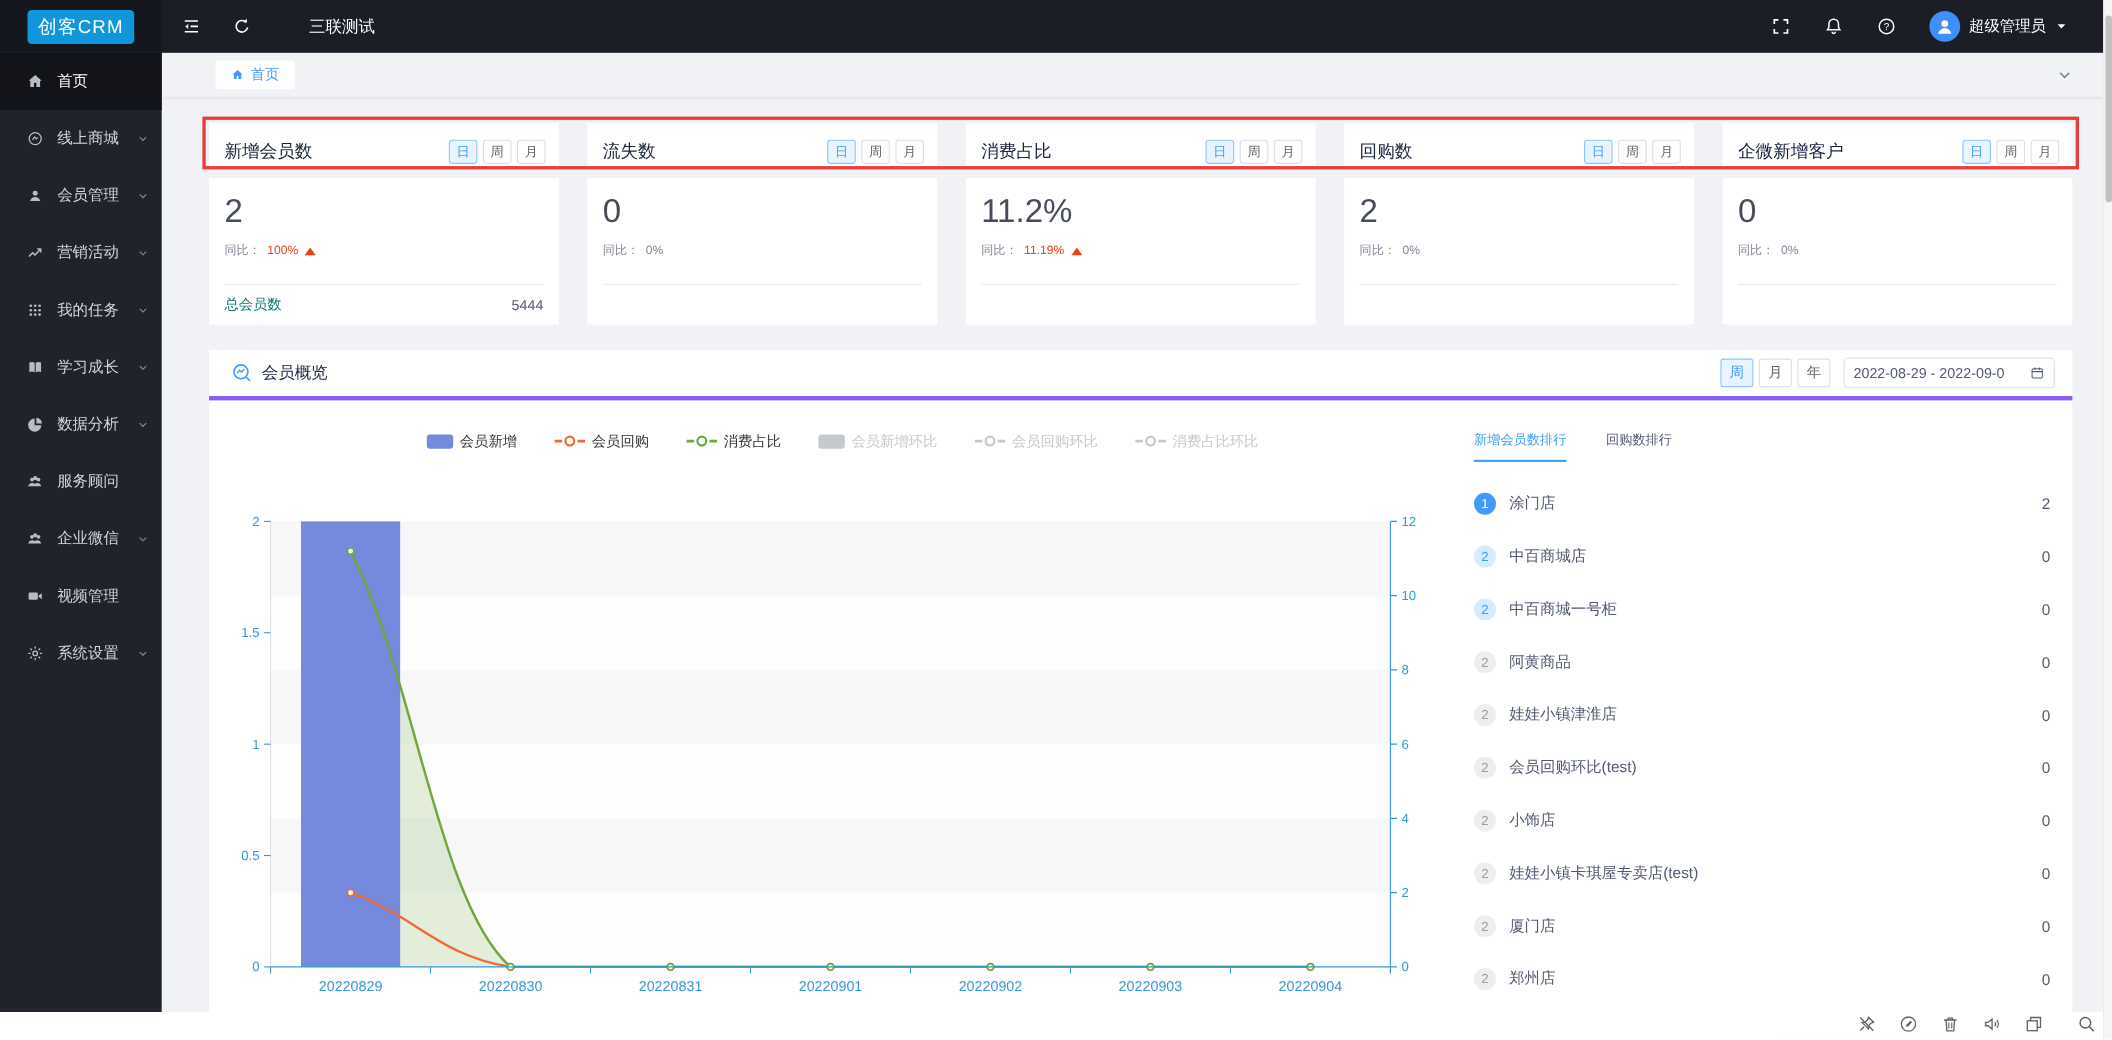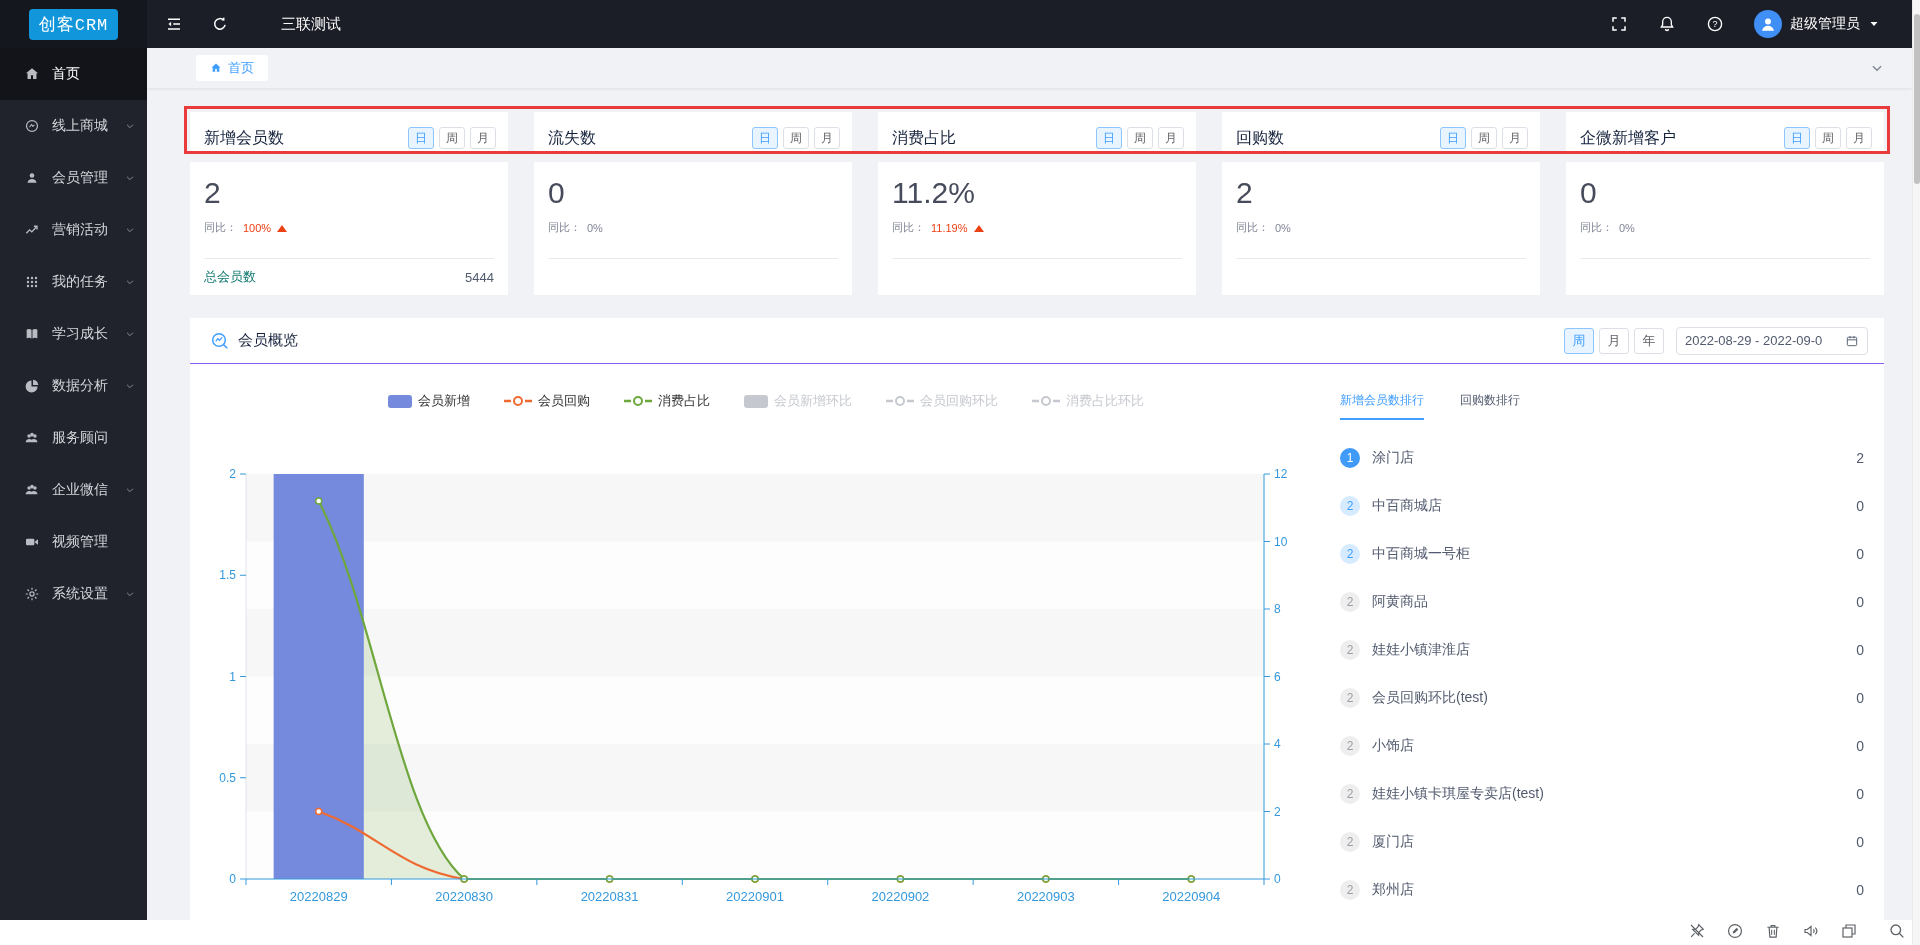--- a/index.html
+++ b/index.html
@@ -3,21 +3,21 @@
 <meta charset="utf-8">
 <style>
   * { box-sizing: border-box; margin: 0; padding: 0; }
   html,body { width:1920px; height:945px; }
   body { font-family: "Liberation Sans", "DejaVu Sans", sans-serif; background:#fff; }
   #page { position:relative; width:1920px; height:945px; background:#f0f2f5; overflow:hidden; }
 
   
   .topbar { position:absolute; left:0; top:0; width:1920px; height:48px; background:#1b1e26; display:flex; align-items:center; z-index:20; }
   .logo-box { width:147px; display:flex; justify-content:center; align-items:center; background:#15171e; height:48px; }
-  .logo-btn { background:#1296db; color:#fff; font-size:17px; padding:4px 10px; border-radius:4px; letter-spacing:1px;font-family:Liberation Mono, monospace; }
+  .logo-btn { background:#1296db; color:#fff; font-size:17px; padding:4px 10px; border-radius:4px; letter-spacing:1px; }
   .tb-icon { color:#fff; width:18px; height:18px; display:inline-flex; cursor:pointer; }
   .tb-icon svg { width:18px; height:18px; }
   .tb-left { display:flex; align-items:center; gap:28px; margin-left:18px; }
   .tb-tab { color:#fff; font-size:15px; margin-left:52px; cursor:pointer; }
   .tb-right { margin-left:auto; display:flex; align-items:center; gap:30px; padding-right:40px; }
   .avatar { width:28px; height:28px; border-radius:50%; background:#3f8ff7; display:flex; align-items:center; justify-content:center; cursor:pointer; }
   .avatar svg { width:20px; height:20px; }
   .user-wrap { display:flex; align-items:center; gap:8px; cursor:pointer; }
   .user-name { color:#fff; font-size:14px; }
   .caret { color:#fff; width:12px; height:12px; display:inline-flex; }
@@ -60,21 +60,21 @@
   .yoy-label { color:#808695; }
   .yoy-val { color:#808695; }
   .yoy-val.red { color:#ed4014; }
   .yoy-tri { width:0; height:0; border-left:5px solid transparent; border-right:5px solid transparent; border-bottom:7px solid #ed4014; margin-top:1px; }
   .card-footer { position:absolute; left:14px; right:14px; bottom:0; height:37px; border-top:1px solid #e8eaec; display:flex; align-items:center; justify-content:space-between; }
   .foot-label { color:#0f766e; font-size:13px; }
   .foot-val { color:#515a6e; font-size:13px; }
 
   
   .overview { position:absolute; left:190px; top:318px; width:1694px; height:627px; background:#fff; }
-  .ov-header { height:46px; display:flex; align-items:center; padding:0 16px 0 20px; border-bottom:1px solid #8b5cf6; }
+  .ov-header { height:46px; display:flex; align-items:center; padding:0 16px 0 20px; border-bottom:4px solid #8b5cf6; }
   .ov-ic { width:20px; height:20px; color:#409eff; display:inline-flex; }
   .ov-ic svg { width:20px; height:20px; }
   .ov-title { font-size:15px; color:#17233d; margin-left:8px; flex:1; }
   .ov-controls { display:flex; align-items:center; gap:6px; }
   .ov-controls .p-btn { min-width:30px; height:26px; font-size:13px; }
   .date-input { width:192px; height:28px; border:1px solid #dcdfe6; border-radius:4px; display:flex; align-items:center; justify-content:space-between; padding:0 8px; margin-left:6px; cursor:pointer; background:#fff; }
   .date-input span { font-size:13px; color:#515a6e; white-space:nowrap; overflow:hidden; }
   .cal-ic { width:14px; height:14px; color:#c0c4cc; display:inline-flex; flex:none; }
   .cal-ic svg { width:14px; height:14px; }
 

